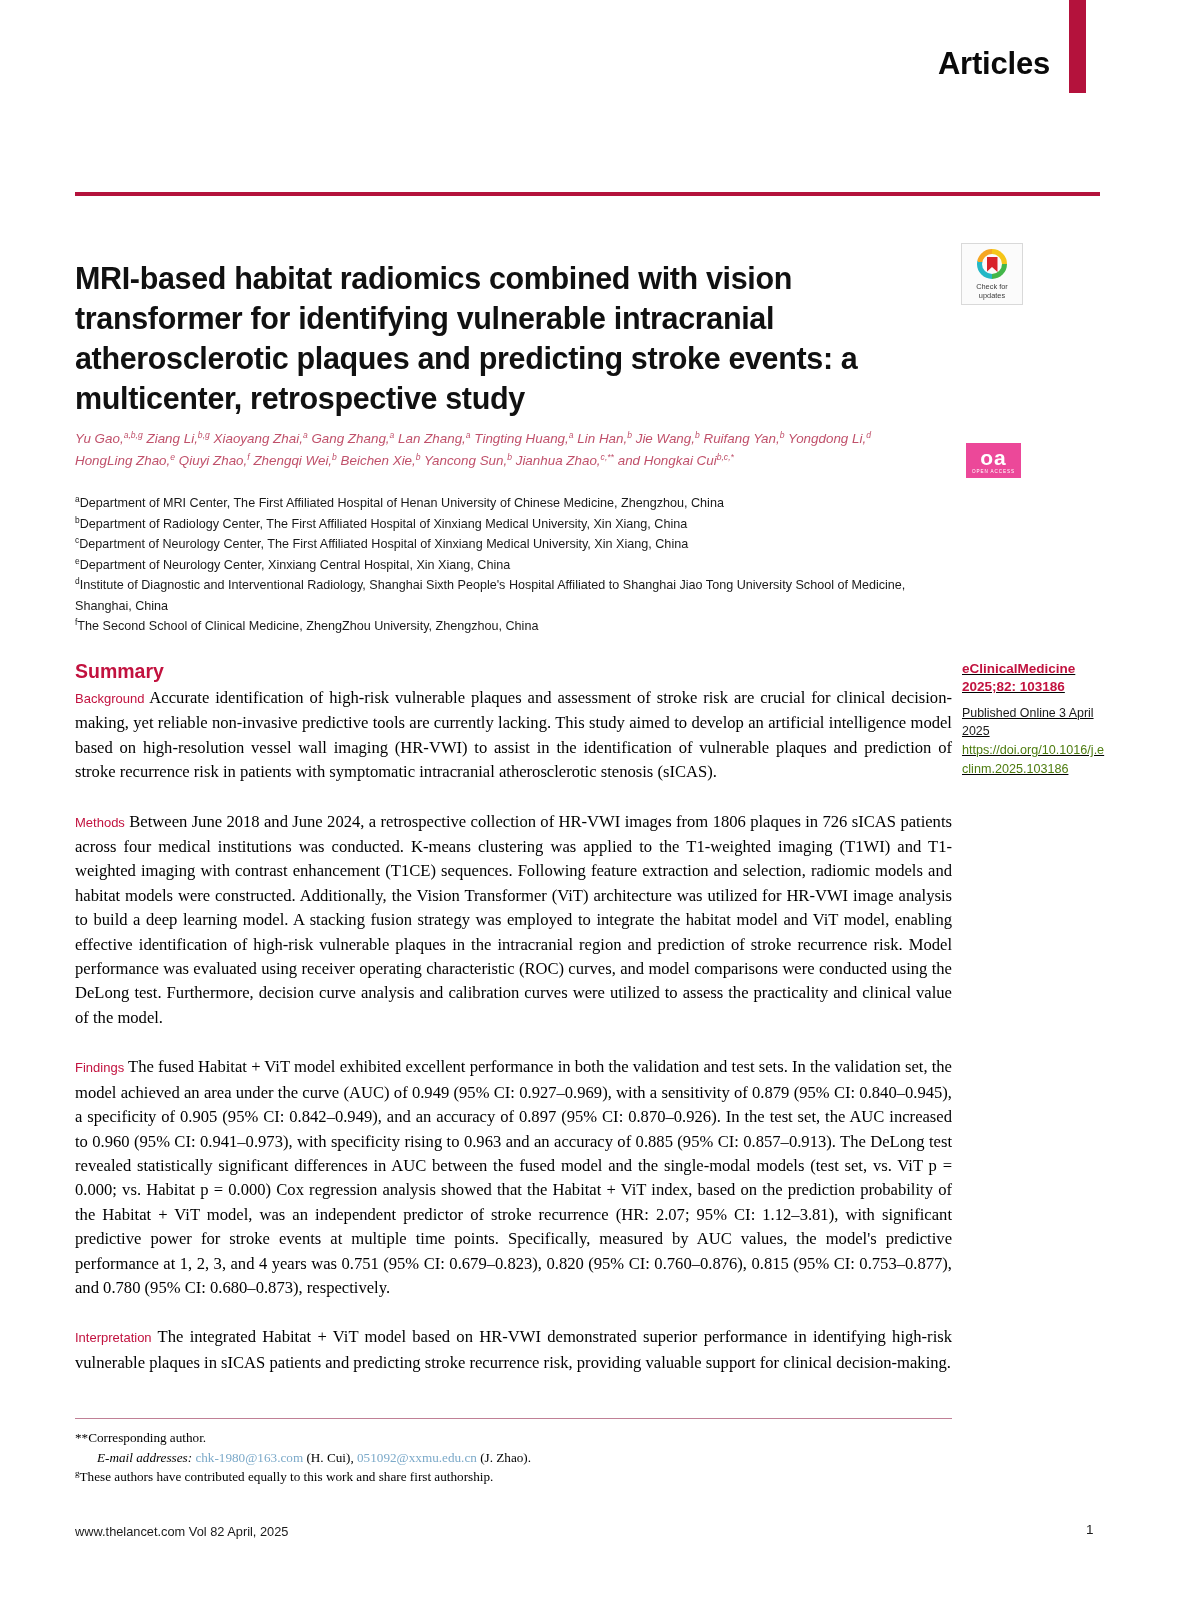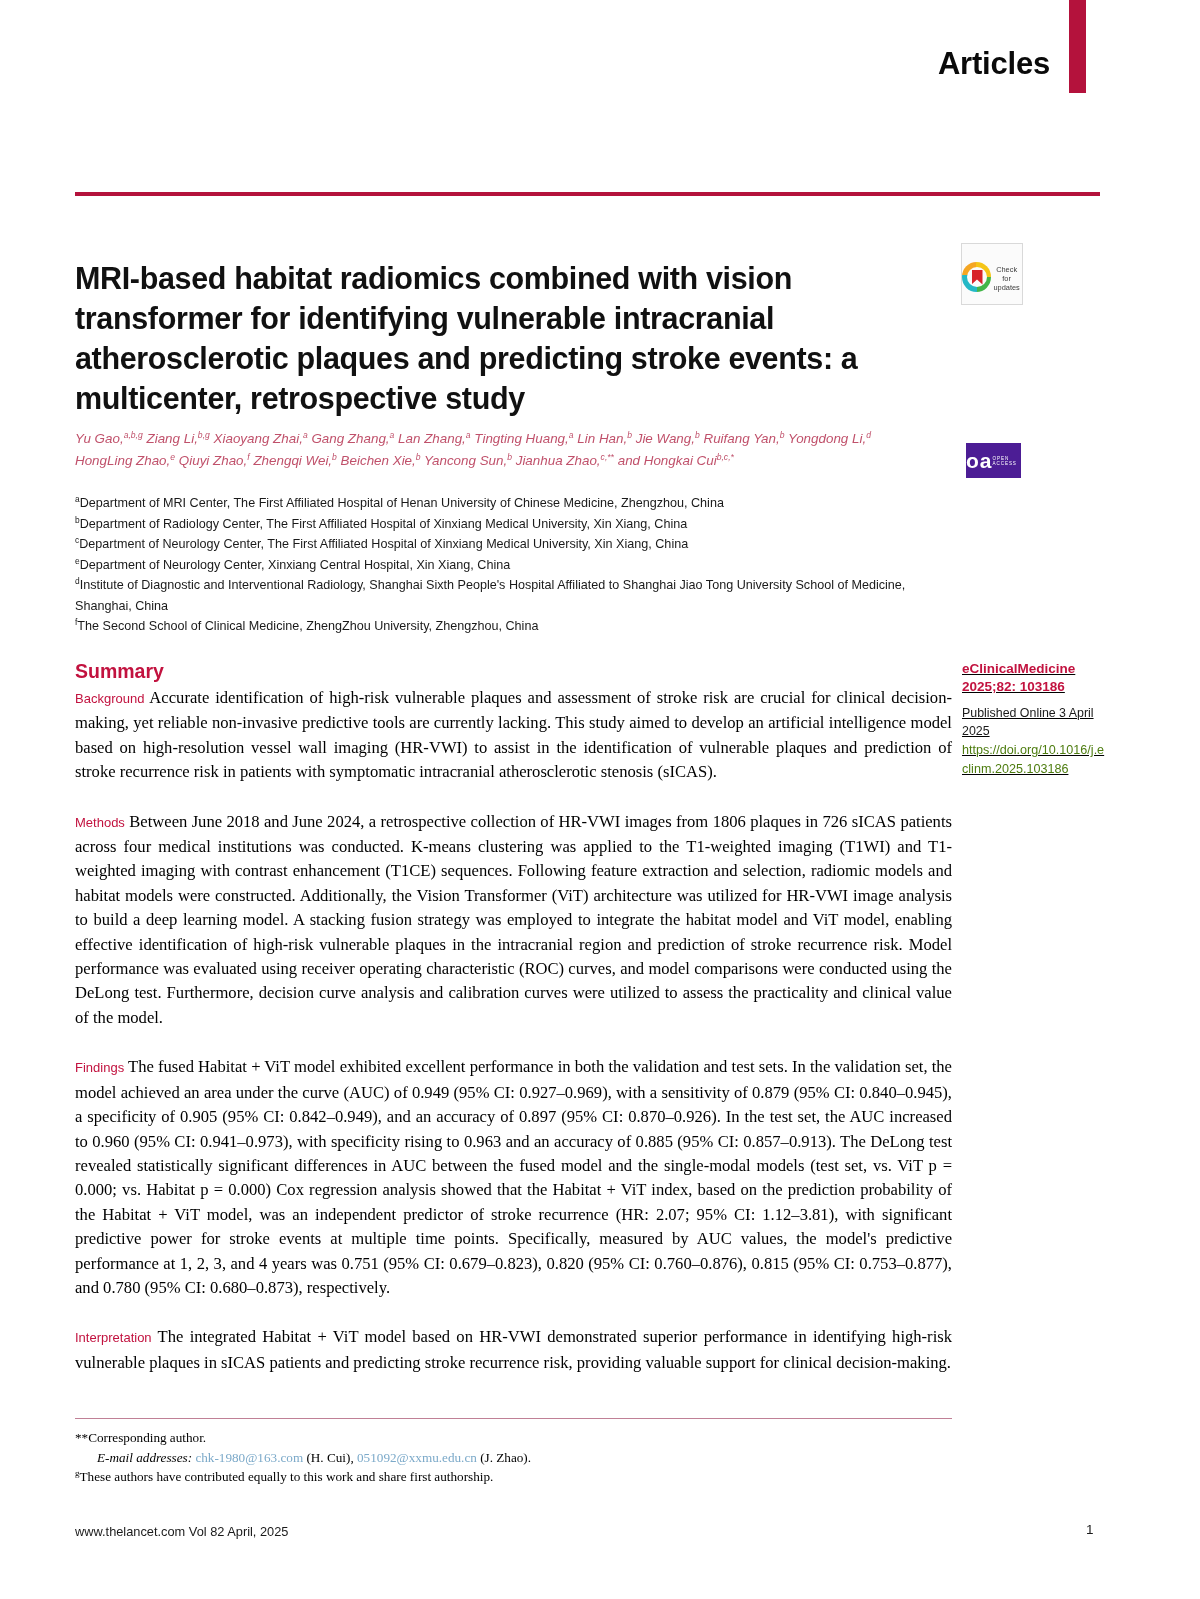--- a/index.html
+++ b/index.html
@@ -70,20 +70,21 @@
   .crossmark {
     position: absolute;
     top: 243px;
     left: 961px;
     width: 62px;
     height: 62px;
     border: 1px solid #d9d9d9;
     background: #fbfbfb;
     box-sizing: border-box;
     display: flex;
+    flex-direction: column;
     align-items: center;
     justify-content: flex-start;
     padding-top: 5px;
   }
   .crossmark .ring {
     position: relative;
     width: 30px;
     height: 30px;
     border-radius: 50%;
     background:
@@ -120,23 +121,23 @@
     color: #3c3c3c;
   }
 
   
   .oa-badge {
     position: absolute;
     top: 443px;
     left: 966px;
     width: 55px;
     height: 35px;
-    background: #4c1d95;
+    background: #ec4899;
     display: flex;
-    flex-direction: row;
+    flex-direction: column;
     align-items: center;
     justify-content: center;
   }
   .oa-badge .oa-main {
     font-family: "Liberation Sans", sans-serif;
     font-weight: bold;
     font-size: 21px;
     line-height: 20px;
     color: #ffffff;
     letter-spacing: 1px;

